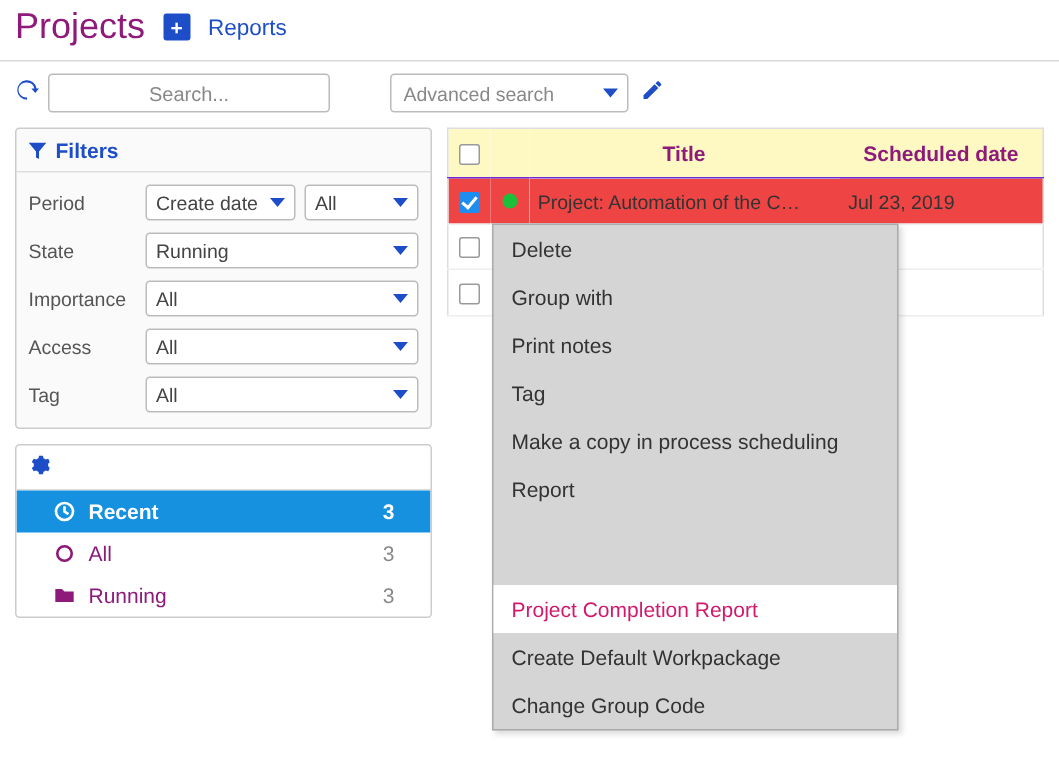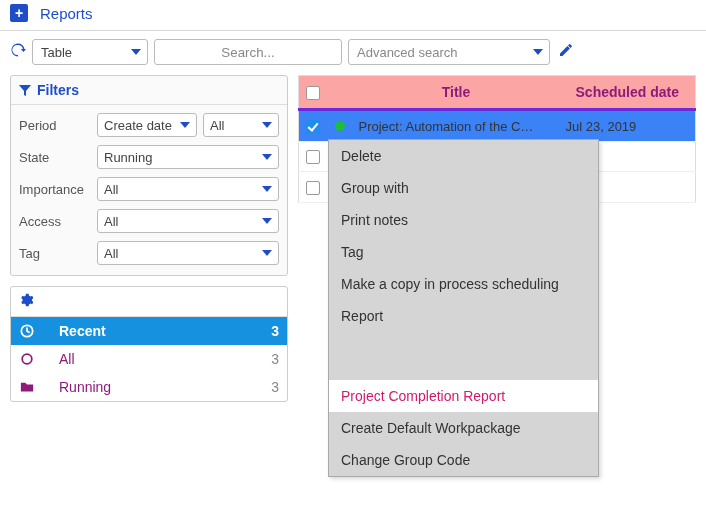--- a/index.html
+++ b/index.html
@@ -17,21 +17,21 @@
   .toolbar { display: flex; align-items: center; gap: 6px; padding: 8px 10px 10px 10px; }
   .refresh-ico { color: #1e4ec7; font-size: 16px; cursor: pointer; }
   .edit-ico { color: #1e4ec7; font-size: 16px; cursor: pointer; margin-left: 2px; }
   .sel { border: 1px solid #bbb; border-radius: 3px; height: 26px; padding: 2px 22px 2px 8px; background: #fff; position: relative; color: #444; display: flex; align-items: center; }
   .sel .caret { position: absolute; right: 6px; top: 50%; transform: translateY(-50%); pointer-events: none; }
   .caret { width: 0; height: 0; border-left: 5px solid transparent; border-right: 5px solid transparent; border-top: 6px solid #1e4ec7; display: inline-block; }
   .inp { border: 1px solid #bbb; border-radius: 3px; height: 26px; padding: 2px 8px; background: #fff; color: #444; text-align: center; }
   .inp::placeholder { color: #888; }
   #view-select { width: 116px; }
   #search-input { width: 188px; }
-  #adv-search { width: 202px; color: #888; }
+  #adv-search { width: 159px; color: #888; margin-left: 34px; }
 
   
   .cols { display: flex; gap: 10px; padding: 0 10px; align-items: flex-start; }
   .left { width: 278px; flex: none; }
   .right { flex: 1; position: relative; }
 
   
   .panel { border: 1px solid #ccc; border-radius: 3px; background: #fafafa; }
   .panel-hd { padding: 6px 8px; color: #1e4ec7; font-weight: 600; font-size: 14px; display: flex; align-items: center; gap: 6px; border-bottom: 1px solid #ddd; }
   .funnel { width: 12px; height: 12px; display: inline-block; }
@@ -40,67 +40,64 @@
   .fsel { border: 1px solid #bbb; border-radius: 3px; height: 24px; padding: 2px 22px 2px 6px; background: #fff; color: #444; position: relative; display: flex; align-items: center; width: 100%; min-width: 0; }
   .fsel .caret { position: absolute; right: 6px; top: 50%; transform: translateY(-50%); }
   .period-wrap { display: flex; gap: 6px; min-width: 0; }
   .period-wrap .fsel:first-child { flex: 0 0 100px; }
   .period-wrap .fsel:last-child { flex: 1; }
 
   
   .quick { border: 1px solid #ccc; border-radius: 3px; margin-top: 10px; overflow: hidden; }
   .quick-hd { padding: 6px 8px; border-bottom: 1px solid #ddd; }
   .gear { color: #1e4ec7; font-size: 14px; }
-  .quick-row { display: flex; align-items: center; padding: 6px 8px; gap: 24px; cursor: pointer; font-size: 14px; }
+  .quick-row { display: flex; align-items: center; padding: 6px 24px; gap: 8px; cursor: pointer; font-size: 14px; }
   .quick-row .cnt { margin-left: auto; }
   .quick-row.active { background: #1691e0; color: #fff; font-weight: 600; }
   .quick-row.inactive { color: #8e1a7a; }
   .quick-row.inactive .cnt { color: #888; }
   .quick-ico { width: 16px; display: inline-flex; justify-content: center; }
 
   
   .tbl { border: 1px solid #ddd; width: 100%; border-collapse: collapse; table-layout: fixed; }
-  .tbl th { background: #fca5a5; color: #8e1a7a; font-weight: 600; padding: 8px 6px; border-bottom: 3px solid #6d28d9; font-size: 14px; text-align: center; }
+  .tbl th { background: #fef9c3; color: #8e1a7a; font-weight: 600; padding: 8px 6px; border-bottom: 1px solid #6d28d9; font-size: 14px; text-align: center; }
   .tbl th.chkcol, .tbl td.chkcol { width: 28px; text-align: center; }
   .tbl th.dotcol, .tbl td.dotcol { width: 26px; text-align: center; }
   .tbl th.datecol, .tbl td.datecol { width: 136px; }
   .tbl td { padding: 7px 6px; border-bottom: 1px solid #eee; font-size: 13px; color: #333; vertical-align: middle; }
   .tbl td.titlecell { white-space: nowrap; overflow: hidden; text-overflow: ellipsis; }
-  .tbl tr.sel-row td { background: #3b82f6; }
+  .tbl tr.sel-row td { background: #ef4444; }
   .chkbox { width: 14px; height: 14px; border: 1px solid #999; border-radius: 2px; display: inline-block; background: #fff; vertical-align: middle; }
   .chkbox.checked { background: #1e8df0; border-color: #1e8df0; position: relative; }
   .chkbox.checked::after { content: ""; position: absolute; left: 3px; top: 0px; width: 4px; height: 8px; border: solid #fff; border-width: 0 2px 2px 0; transform: rotate(40deg); }
   .status-dot { width: 10px; height: 10px; border-radius: 50%; display: inline-block; }
   .green { background: #1bbf3a; }
 
   
   .ctx { position: absolute; left: 30px; top: 64px; width: 271px; background: #d5d5d5; border: 1px solid #aaa; box-shadow: 2px 2px 4px rgba(0,0,0,0.15); z-index: 10; }
   .ctx-item { padding: 8px 12px; font-size: 14px; color: #333; cursor: pointer; }
   .ctx-item.hover { background: #fff; color: #d11a6b; margin-top: 48px; }
 
 </style>
 </head>
 <body>
 
 <div class="hdr">
+  <span class="hdr-title">Projects</span>
   <span class="plus-box">+</span>
   <span class="hdr-reports">Reports</span>
 </div>
 <div class="divider"></div>
 
 <div class="toolbar">
   <span class="refresh-ico">
     <svg width="16" height="16" viewBox="0 0 16 16">
         <path fill="#1e4ec7" d="M8 3a5 5 0 0 1 4.9 4h-2l2.6 3 2.5-3h-1.6A6.5 6.5 0 1 0 8 14.5v-1.6A5 5 0 1 1 8 3z"></path>
       </svg>
   </span>
-  <div class="sel" id="view-select">
-    <span>Table</span>
-    <span class="caret"></span>
-  </div>
   <input class="inp" id="search-input" placeholder="Search..." style="">
   <div class="sel" id="adv-search">
     <span>Advanced search</span>
     <span class="caret"></span>
   </div>
   <span class="edit-ico">
     <svg width="16" height="16" viewBox="0 0 16 16">
         <path fill="#1e4ec7" d="M2 11.5V14h2.5l7.4-7.4-2.5-2.5L2 11.5zM13.7 4.8a.7.7 0 0 0 0-1l-1.5-1.5a.7.7 0 0 0-1 0l-1.2 1.2 2.5 2.5 1.2-1.2z"></path>
       </svg>
   </span>

